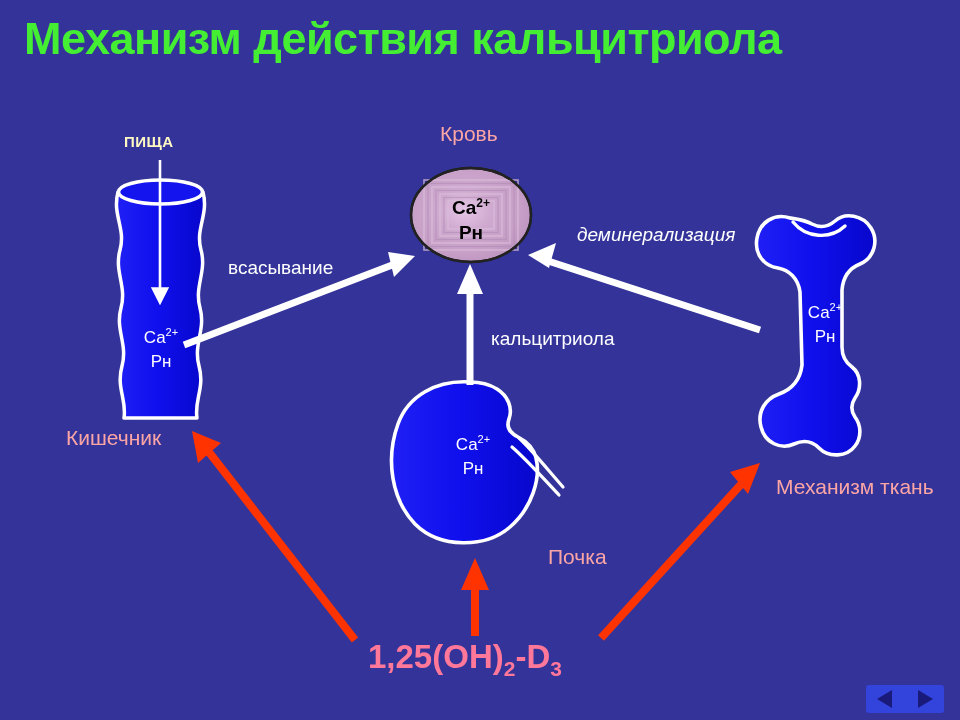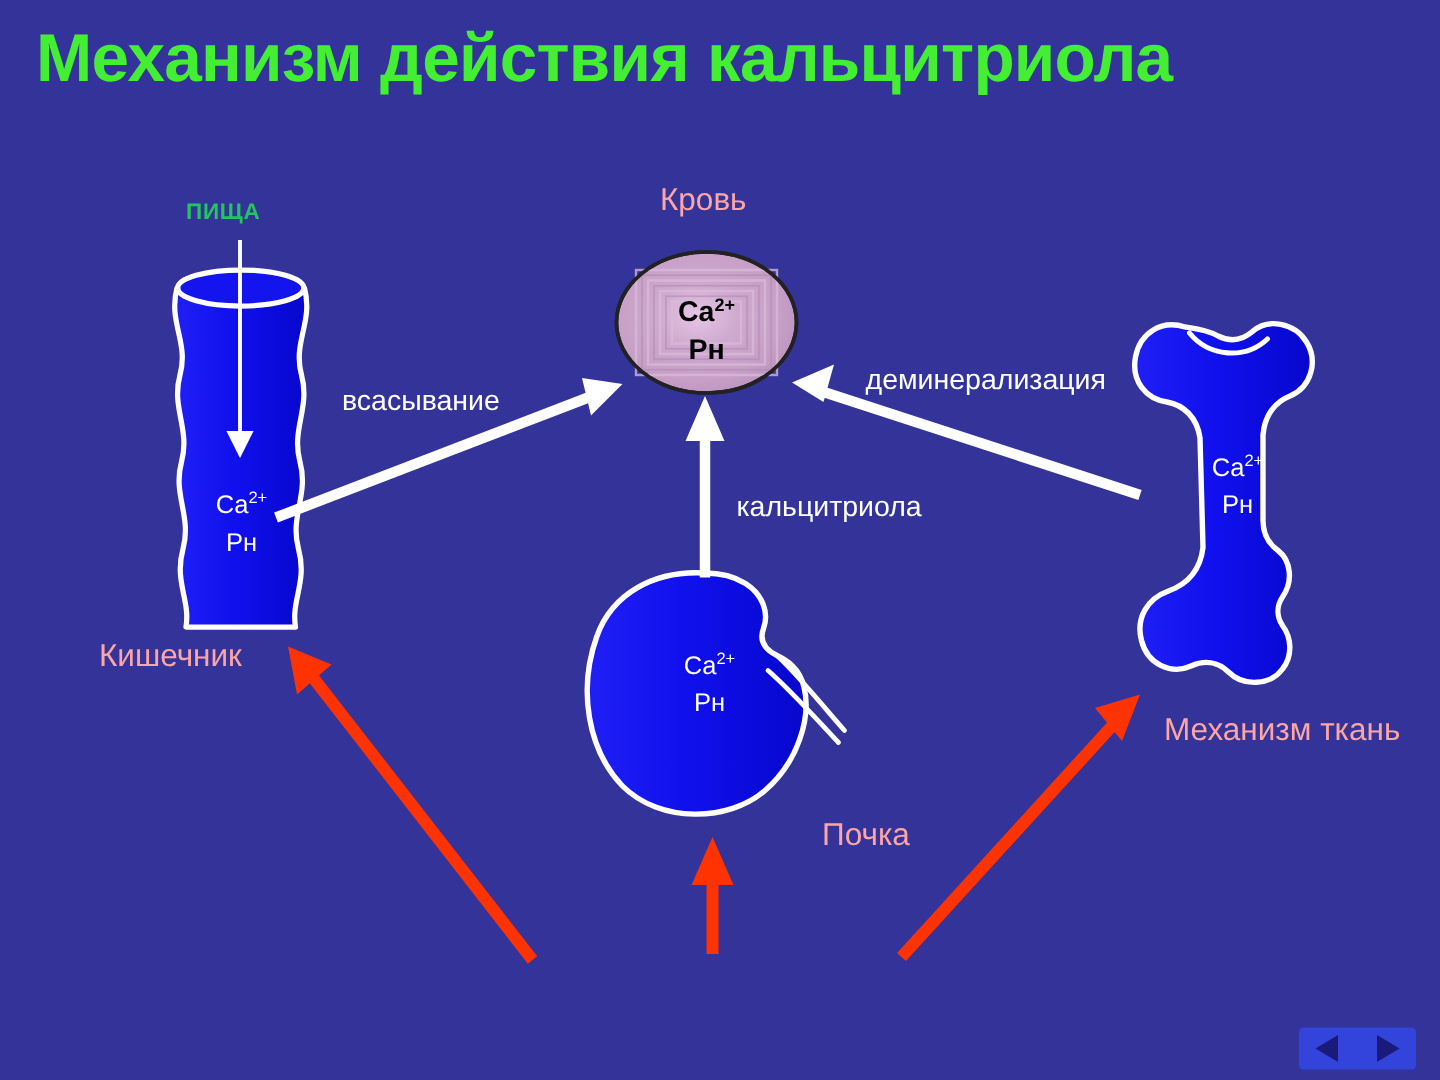--- a/index.html
+++ b/index.html
@@ -38,21 +38,21 @@
   .label-cyan {
     color: #fca5a5;
     font-size: 21px;
     font-weight: normal;
   }
   .label-white {
     color: #ffffff;
     font-size: 19px;
   }
   .label-food {
-    color: #22c55e;
+    color: #fef9c3;
     font-size: 15px;
     font-weight: bold;
     letter-spacing: 0.5px;
   }
   .organ-text {
     color: #ffffff;
     font-size: 17px;
     text-align: center;
     line-height: 1.45;
   }
@@ -242,21 +242,21 @@
   <div class="txt label-cyan" style="left:440px; top:123px;">Кровь</div>
 
   <div class="txt label-cyan" style="left:548px; top:546px;">Почка</div>
 
   <div class="txt label-cyan" style="left:776px; top:476px;">Механизм ткань</div>
 
   <div class="txt label-white" style="left:228px; top:258px;text-align:center;">всасывание</div>
 
   <div class="txt label-white" style="left:491px; top:329px;">кальцитриола</div>
 
-  <div class="txt label-white" style="left:577px; top:244px;">деминерализация</div>
+  <div class="txt label-white" style="left:577px; top:225px;font-style:italic;">деминерализация</div>
 
   <div class="txt organ-text" style="left:118px; top:325px; width:86px;">
     <span>Ca</span><span class="sup">2+</span><br>
     <span>Рн</span>
   </div>
 
   <div class="txt organ-text" style="left:430px; top:432px; width:86px;">
     <span>Ca</span><span class="sup">2+</span><br>
     <span>Рн</span>
   </div>
@@ -264,19 +264,22 @@
   <div class="txt organ-text" style="left:782px; top:300px; width:86px;">
     <span>Ca</span><span class="sup">2+</span><br>
     <span>Рн</span>
   </div>
 
   <div class="txt" id="blood-text" style="left:428px; top:196px; width:86px;">
     <span>Ca</span><span class="sup">2+</span><br>
     <span>Рн</span>
   </div>
 
+  <div class="txt" id="formula">
+    <span>1,25(OH)</span><span class="sub">2</span><span>-D</span><span class="sub">3</span>
+  </div>
 
   <div id="nav">
     <div class="nav-tri" id="nav-prev"></div>
     <div class="nav-tri" id="nav-next"></div>
   </div>
 
 </div>
 
 </body></html>

